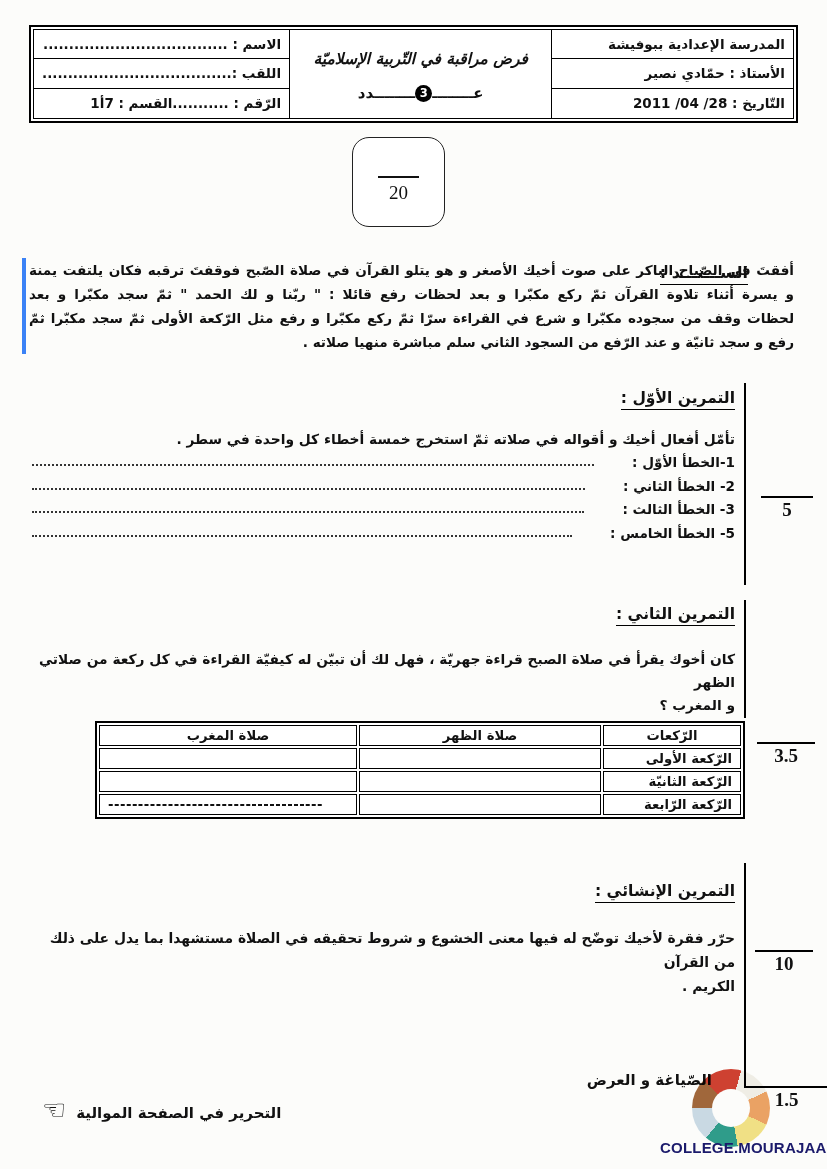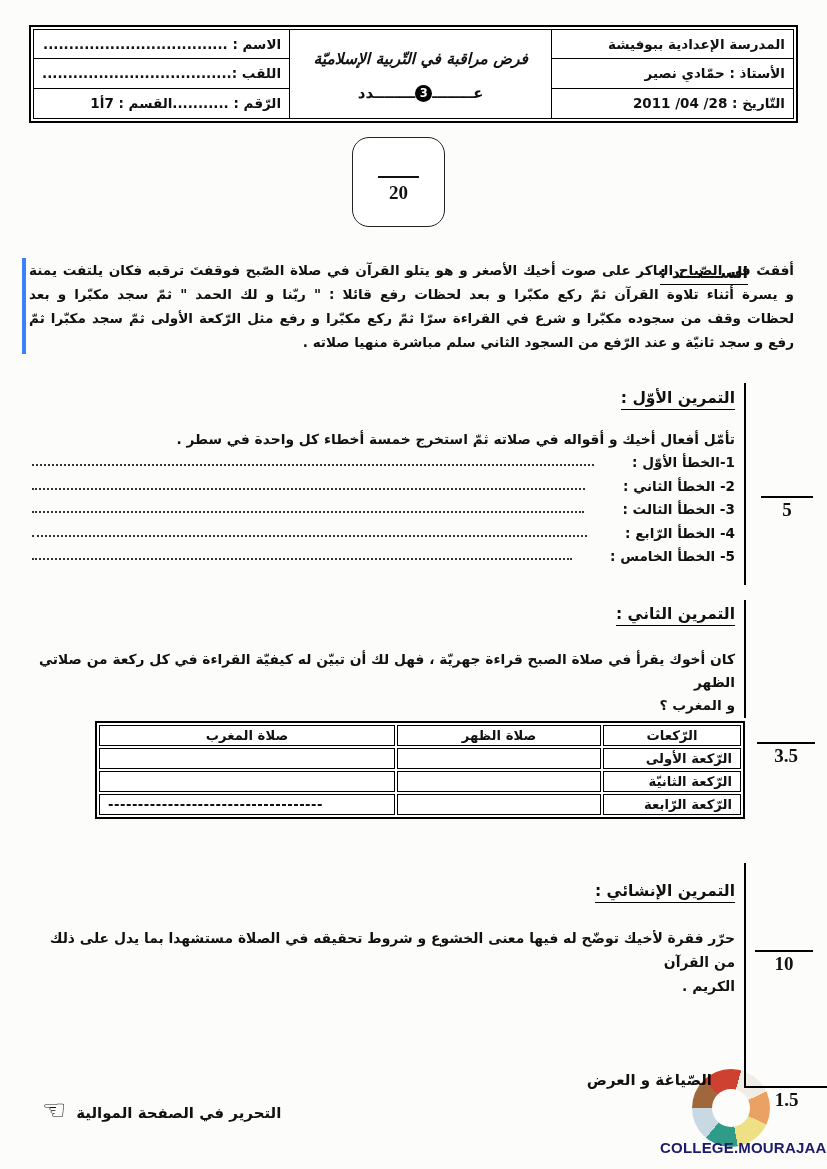--- a/index.html
+++ b/index.html
@@ -18,21 +18,21 @@
   .c3{flex:1;}
   .hrow{height:29.3px;display:flex;align-items:center;padding:0 8px;font-weight:700;font-size:13.5px;white-space:nowrap;box-sizing:border-box;}
   .c1 .hrow:not(:last-child),.c3 .hrow:not(:last-child){border-bottom:1px solid #000;}
   .exam-title{font-weight:700;font-style:italic;font-size:15.5px;padding-top:4px;white-space:nowrap;}
   .exam-num{font-weight:700;font-size:15px;display:flex;align-items:center;}
   .circ{display:inline-flex;width:17px;height:17px;border-radius:50%;background:#000;color:#fff;align-items:center;justify-content:center;font-size:11.5px;font-weight:700;}
 
   
   .scorebox{position:absolute;left:352px;top:137px;width:91px;height:88px;border:1.6px solid #222;border-radius:17px;background:#fff;}
   .fracline{position:absolute;top:38px;left:25px;width:41px;border-top:2.2px solid #111;}
-  .totalnum{position:absolute;top:44px;width:100%;text-align:center;font-family:"Liberation Serif","DejaVu Serif",serif;font-weight:700;font-size:19px;}
+  .totalnum{position:absolute;top:44px;width:100%;text-align:center;font-family:"Liberation Serif","DejaVu Serif",serif;font-weight:400;font-size:19px;}
 
   
   .hd{display:inline-block;font-weight:700;border-bottom:1.6px solid #000;padding-bottom:2px;font-size:15.5px;white-space:nowrap;}
 
   
   .h-sanad{position:absolute;top:221px;right:79px;margin-top:42px;}
   .h-sanad .hd{font-size:16px;}
   .sanad-text{position:absolute;top:258px;right:33px;left:22px;border-left:4px solid #3b82f6;padding-left:3px;font-weight:700;font-size:13.6px;line-height:24px;}
   .jline{text-align:justify;text-align-last:justify;}
   .jline.last{text-align:right;text-align-last:right;}
@@ -65,21 +65,21 @@
   .s10{top:950px;right:14px;width:58px;}
   .s15{top:1086px;right:0;width:81px;}
 
   
   .rakaat{position:absolute;top:721px;right:82px;width:650px;background:#fff;
           border:2px solid #000;border-collapse:separate;border-spacing:2.5px;}
   .rakaat th,.rakaat td{border:1.5px solid #000;font-weight:700;font-size:13.2px;padding:1px 8px;height:21px;box-sizing:border-box;}
   .rakaat th{text-align:center;}
   .rakaat td{text-align:right;}
   .rakaat .col-r{width:138px;}
-  .rakaat .col-d{width:204px;margin-left:36px;}
+  .rakaat .col-d{width:242px;margin-left:36px;}
   .dashes{text-align:left !important;font-size:13px;letter-spacing:0.5px;}
 
   
   .style-label{position:absolute;top:1071px;right:115px;font-weight:700;font-size:15px;z-index:1;}
   .logo{position:absolute;left:692px;top:1069px;width:78px;height:78px;border-radius:50%;z-index:3;
         mix-blend-mode:multiply;
         background:conic-gradient(from -45deg,
           #d14232 0 60deg,#f2f0ea 60deg 110deg,#eda466 110deg 160deg,
           #f3e388 160deg 215deg,#2f9e8d 215deg 265deg,#ccdce8 265deg 315deg,#a2683c 315deg 360deg);}
   .logo::after{content:"";position:absolute;inset:20px;background:#fff;border-radius:50%;}
@@ -142,24 +142,20 @@
     </div>
     <div class="err-row">
       <span class="err-label">2- الخطأ الثاني :</span>
         <span class="leader"></span>
     </div>
     <div class="err-row">
       <span class="err-label">3- الخطأ الثالث :</span>
         <span class="leader"></span>
     </div>
     <div class="err-row">
-      <span class="err-label">4- الخطأ الرّابع :</span>
-        <span class="leader"></span>
-    </div>
-    <div class="err-row">
       <span class="err-label">5- الخطأ الخامس :</span>
         <span class="leader"></span>
     </div>
   </div>
   <div class="score s5">
     <span>5</span>
   </div>
 
   <div class="sec sec2">
     <span class="hd">التمرين الثاني :</span>

